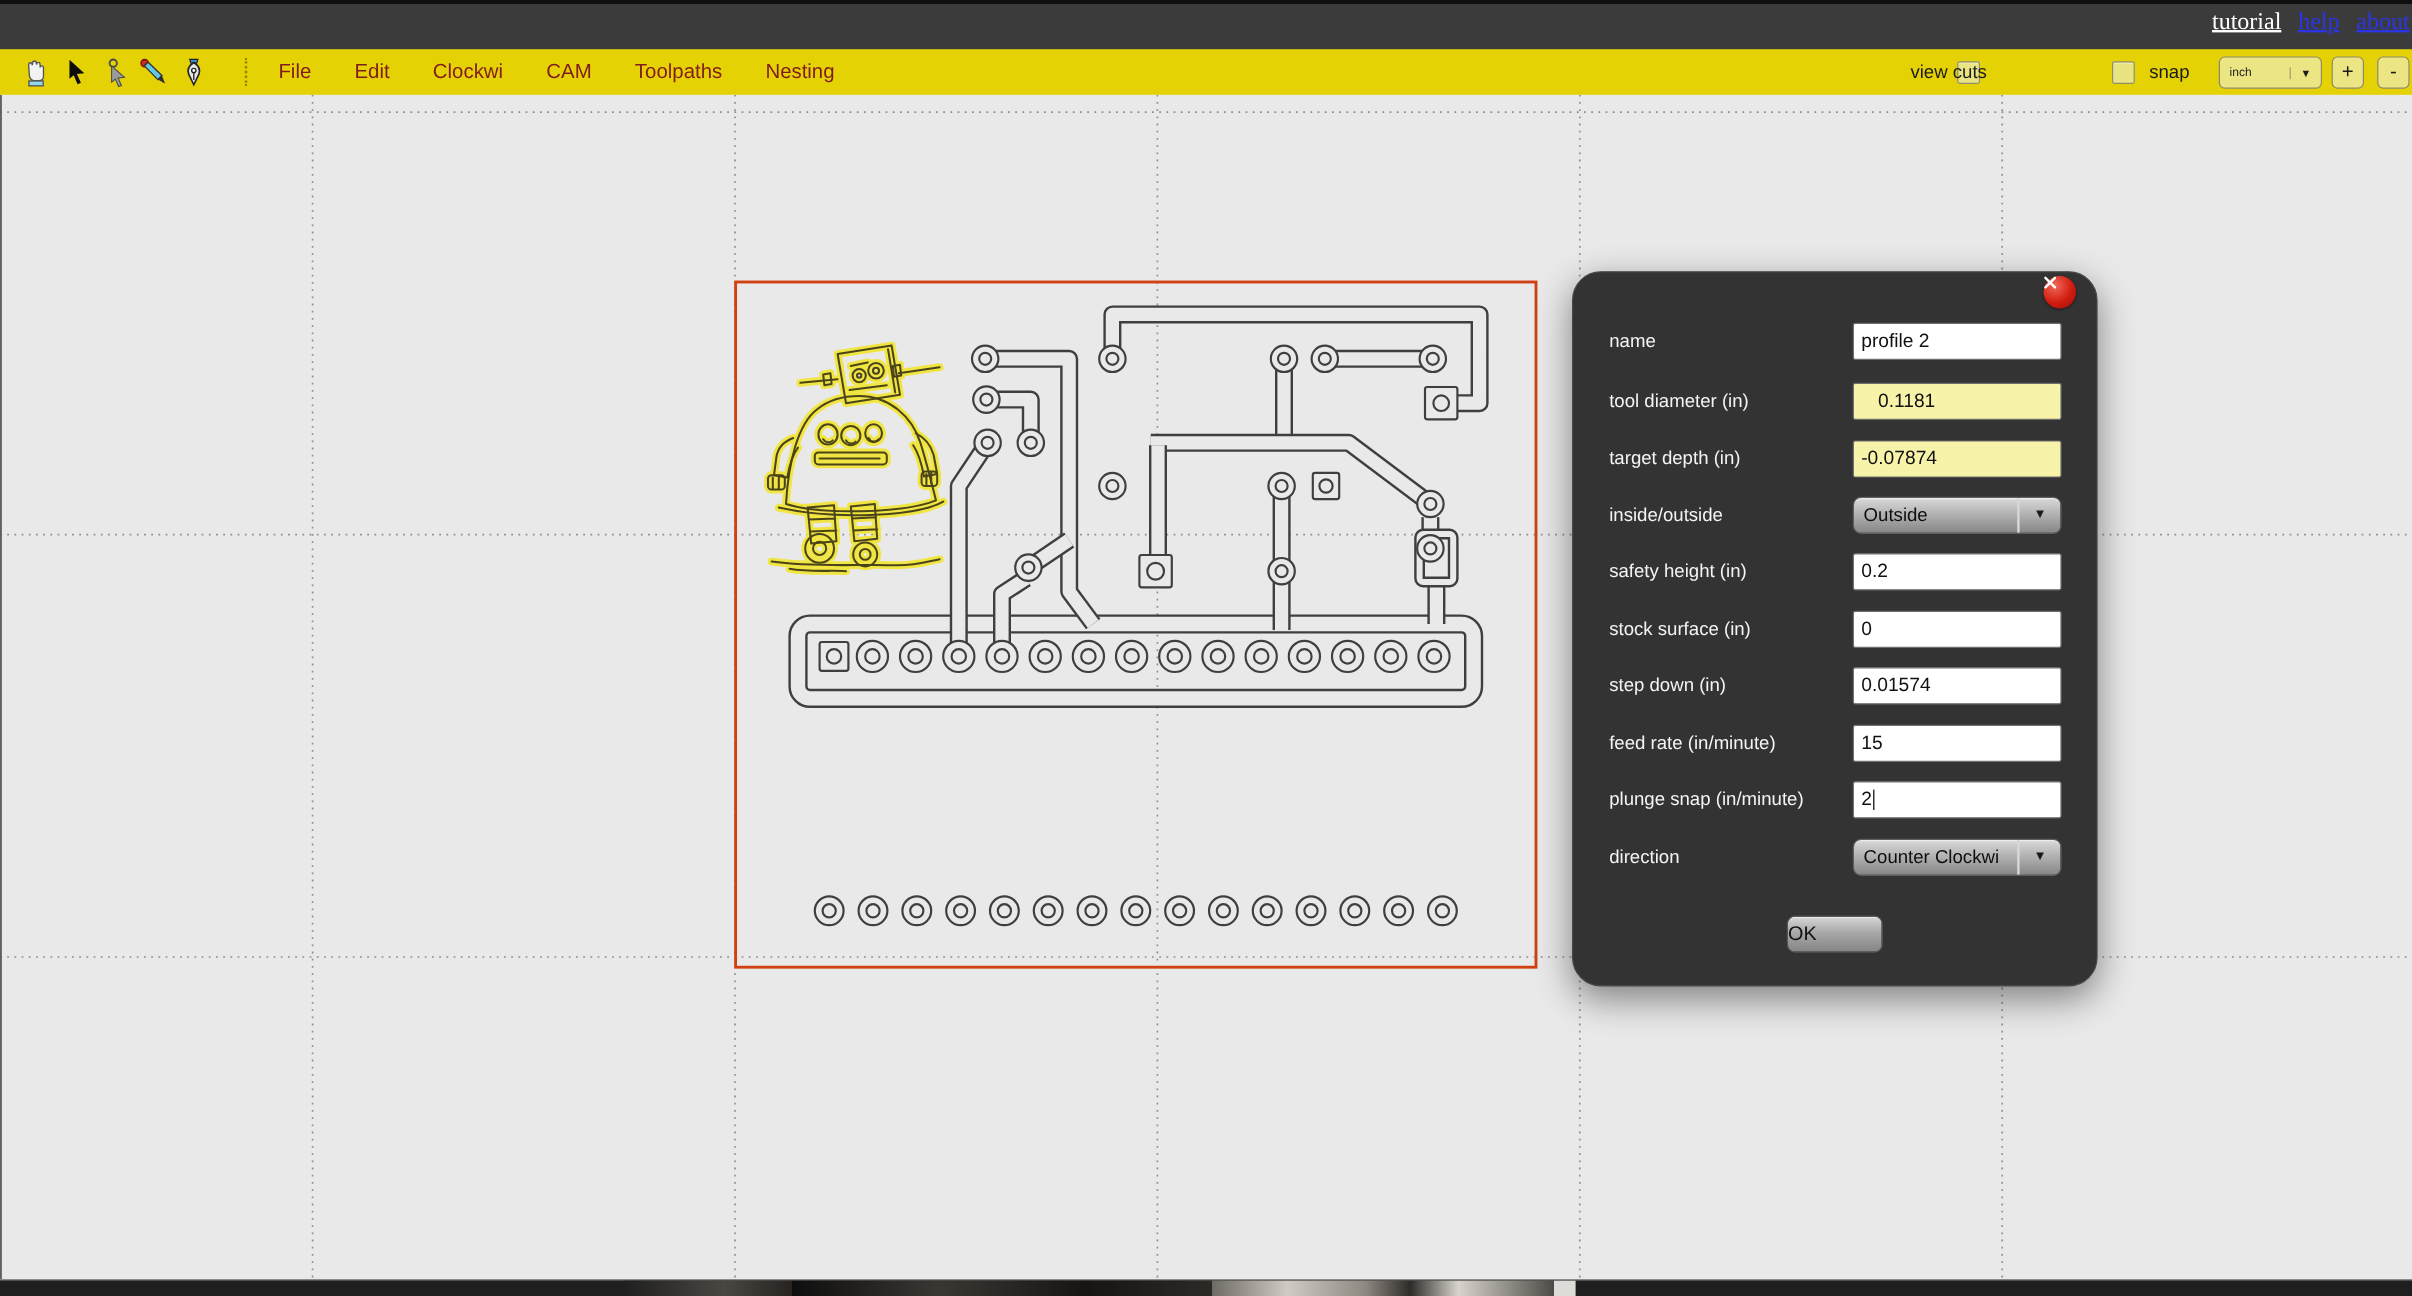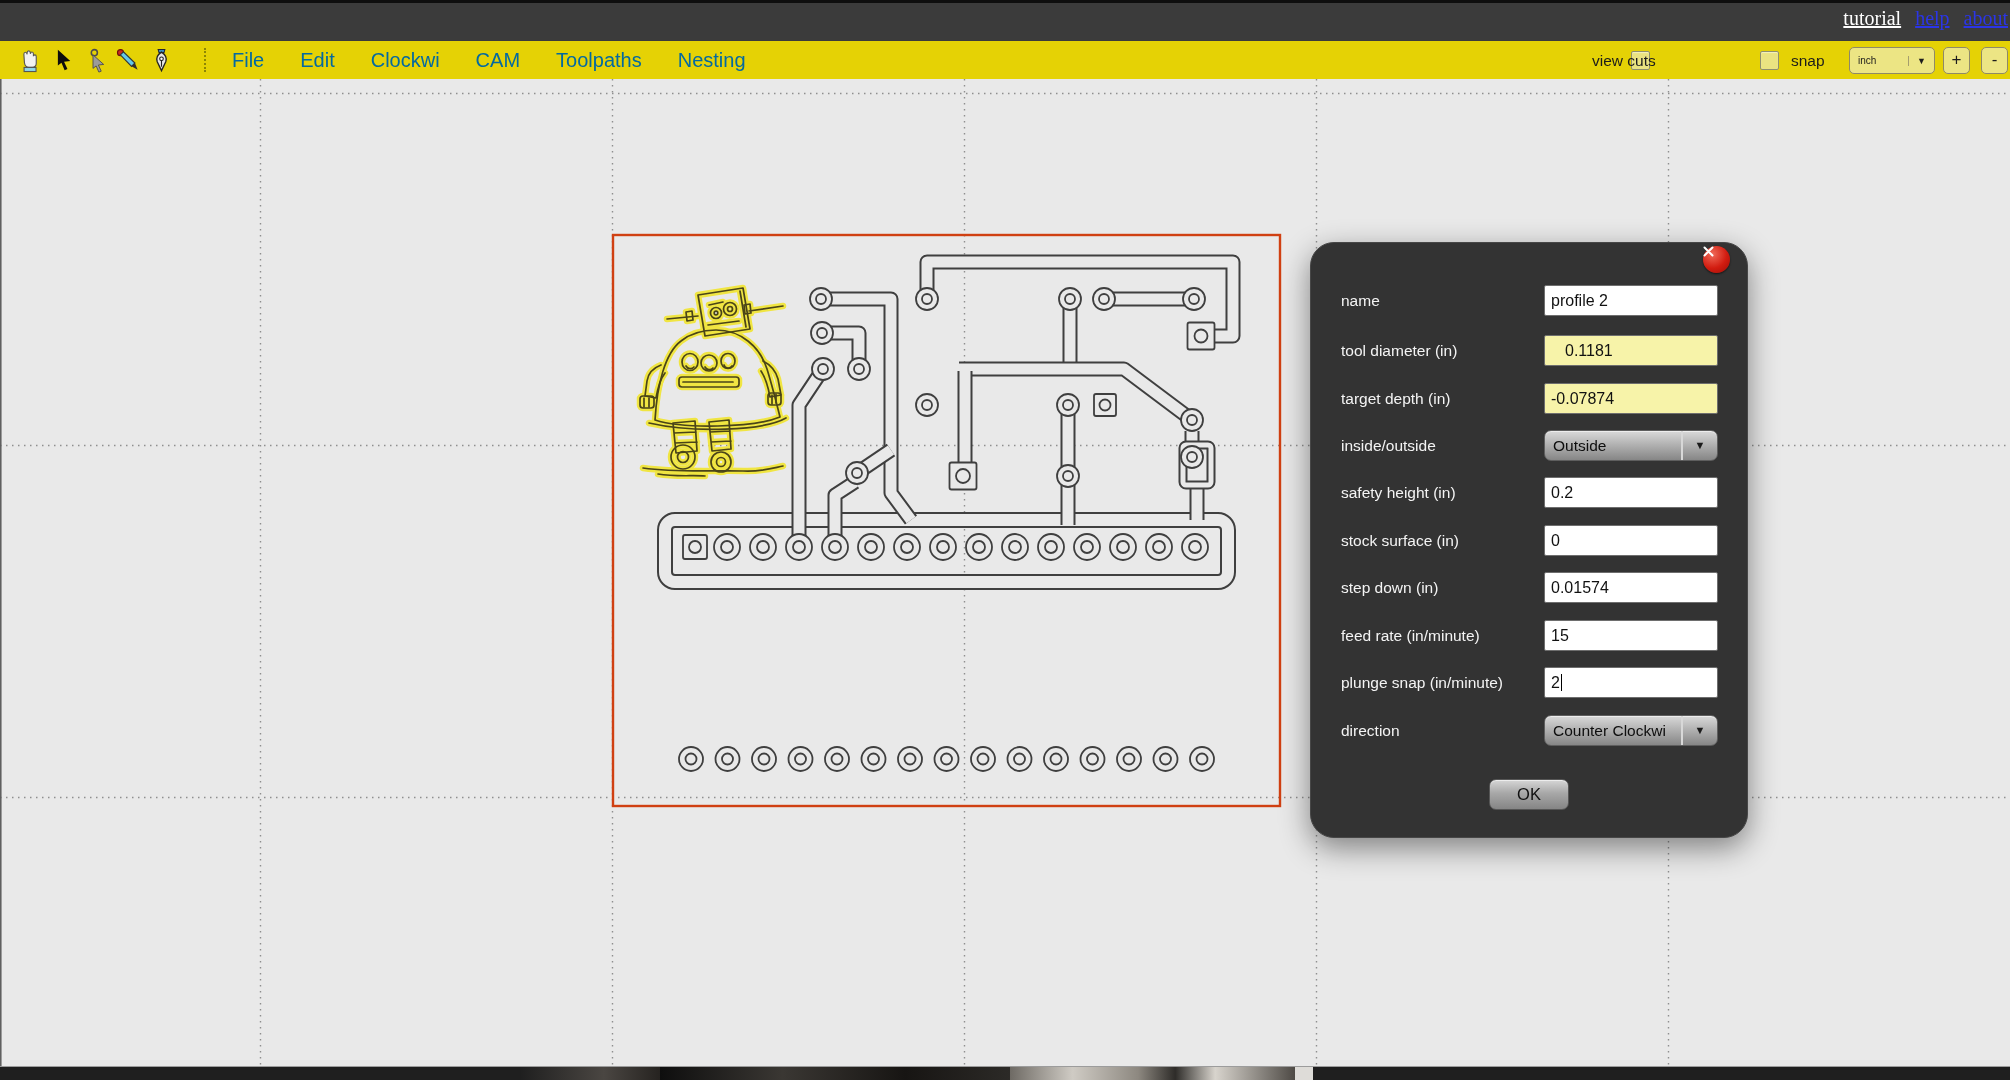--- a/index.html
+++ b/index.html
@@ -13,21 +13,21 @@
     font-size:20px; white-space:nowrap; }
   .toplinks a { text-decoration:underline; margin-left:9px; cursor:pointer; }
   .lk-tutorial { color:#ffffff; }
   .lk-help, .lk-about { color:#2b35e6; }
 
   
   .toolbar { position:absolute; left:0; top:41px; width:2010px; height:38px; background:#e5d205; z-index:30; }
   .ticon { position:absolute; top:6px; width:27px; height:27px; cursor:pointer; }
   .tsep { position:absolute; left:204px; top:7px; height:24px; width:0; border-left:2px dotted #8d8605; }
   .menus { position:absolute; left:232px; top:0; height:38px; display:flex; align-items:center; gap:36px; }
-  .menus span { font-size:20px; color:#0369a1; cursor:pointer; }
+  .menus span { font-size:17px; color:#7f1d1d; cursor:pointer; }
   .cb { position:absolute; top:10px; width:19px; height:19px; background:#eae381; border:1px solid #8f8f6f;
     border-radius:2px; box-shadow:inset 0 1px 1px rgba(255,255,255,.5); cursor:pointer; }
   .cb-label { position:absolute; top:11px; font-size:15.5px; color:#1c1c1c; }
   .unit-select { position:absolute; left:1849px; top:6px; width:86px; height:27px; background:#ece584;
     border:1px solid #8f8968; border-radius:5px; display:flex; align-items:center; cursor:pointer; }
   .unit-select .ut { flex:1; font-size:10px; color:#1c1c1c; padding-left:8px; }
   .unit-select .ua { width:26px; text-align:center; font-size:9px; color:#1c1c1c; border-left:1px solid #a59e6e; }
   .zoombtn { position:absolute; top:6px; width:27px; height:27px; background:#ece584; border:1px solid #8f8968;
     border-radius:5px; font-size:17px; color:#1c1c1c; text-align:center; line-height:24px; cursor:pointer; }
 
@@ -42,39 +42,39 @@
   .b-out { stroke:#3f3f3f; stroke-width:16; fill:none; }
   .b-in  { stroke:#e9e9e9; stroke-width:12; fill:none; }
   .e-out { stroke:#3f3f3f; stroke-width:9; fill:none; }
   .e-in  { stroke:#e9e9e9; stroke-width:5; fill:none; }
   .pad   { fill:#e9e9e9; stroke:#3f3f3f; stroke-width:1.8; }
   .robot-glow { stroke:#f1e53a; stroke-width:6.5; fill:none; stroke-linecap:round; stroke-linejoin:round; opacity:.95; }
   .robot-ink  { stroke:#4a4418; stroke-width:1.7; fill:none; stroke-linecap:round; stroke-linejoin:round; }
 
   
   .dialog { position:absolute; left:1310px; top:147px; width:438px; height:596px; background:#333333;
-    border:1px solid #474747; border-radius:24px; box-shadow:0 10px 30px rgba(0,0,0,.45); z-index:20;margin-top:16px; }
+    border:1px solid #474747; border-radius:24px; box-shadow:0 10px 30px rgba(0,0,0,.45); z-index:20; }
   .dlg-close { position:absolute; left:392px; top:3px; width:27px; height:27px; border-radius:50%;
     background:radial-gradient(circle at 35% 30%, #f06a58, #d21c10 55%, #9c0d06);
     box-shadow:0 1px 2px rgba(0,0,0,.6); display:flex; align-items:center; justify-content:center; cursor:pointer; }
   .lbl { position:absolute; left:30px; height:31px; line-height:31px; font-size:15.5px; color:#f4f4f4; white-space:nowrap; }
   .fin { position:absolute; left:233px; width:174px; height:31px; background:#ffffff; border:1px solid #6e6e6e;
     border-radius:2px; font-family:"Liberation Sans","DejaVu Sans",sans-serif; font-size:16px; color:#111;
     padding:0 0 0 6px; line-height:29px; }
   .fin.hl { background:#f7f3a9; }
   .faux { display:flex; align-items:center; }
   .caret { display:inline-block; width:1.5px; height:17px; background:#000; margin-left:1px; }
   .dd { position:absolute; left:233px; width:174px; height:31px; border-radius:7px;
     background:linear-gradient(#d9d9d9, #b3b3b3 45%, #868686); border:1px solid #5e5e5e;
     box-shadow:inset 0 1px 0 rgba(255,255,255,.55); display:flex; align-items:center; cursor:pointer; overflow:hidden; }
   .dd .ddt { flex:1; font-size:15.5px; color:#0e0e0e; padding-left:8px; white-space:nowrap; overflow:hidden; }
   .dd .dda { width:36px; text-align:center; font-size:11px; color:#1a1a1a; border-left:2px solid #d8d8d8; line-height:29px; }
   .okbtn { position:absolute; left:178px; top:536px; width:80px; height:31px; border-radius:7px;
     background:linear-gradient(#d6d6d6, #a8a8a8 45%, #858585); border:1px solid #565656;
-    box-shadow:inset 0 1px 0 rgba(255,255,255,.55); font-size:16.5px; color:#111; text-align:center;
+    box-shadow:inset 0 1px 0 rgba(255,255,255,.55); font-size:16.5px; color:#111; 
     line-height:29px; cursor:pointer; }
 
   
   .bottomstrip { position:absolute; left:0; top:1066px; width:2010px; height:14px; background:#1f1f1f;
     border-top:1px solid #9c9c9c; overflow:hidden; }
   .bs-frag { position:absolute; top:0; height:14px; }
 </style>
 </head>
 <body>
 

